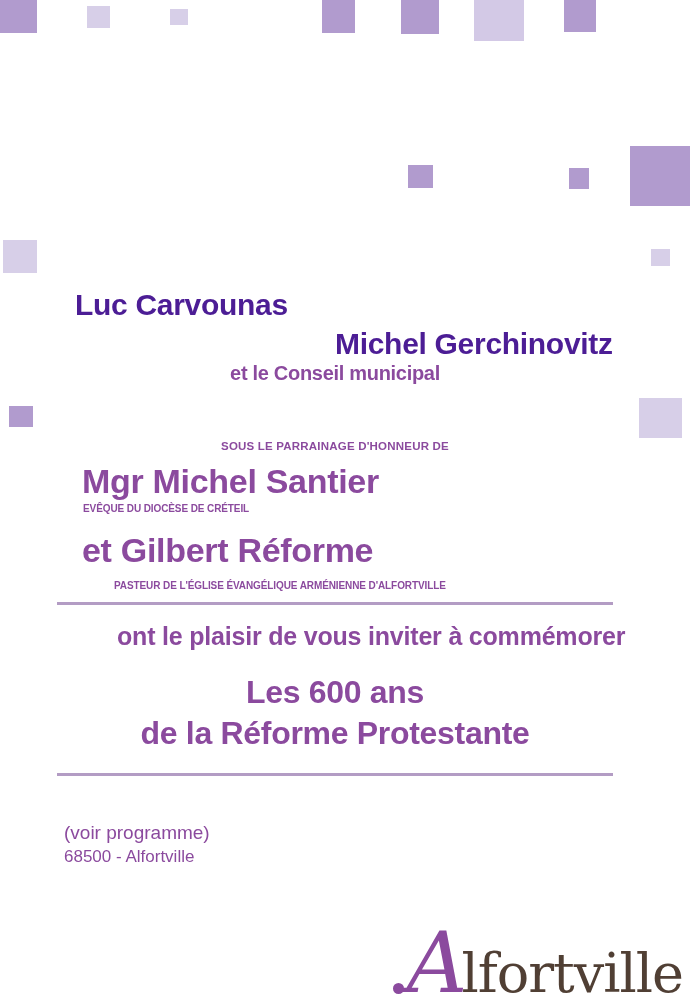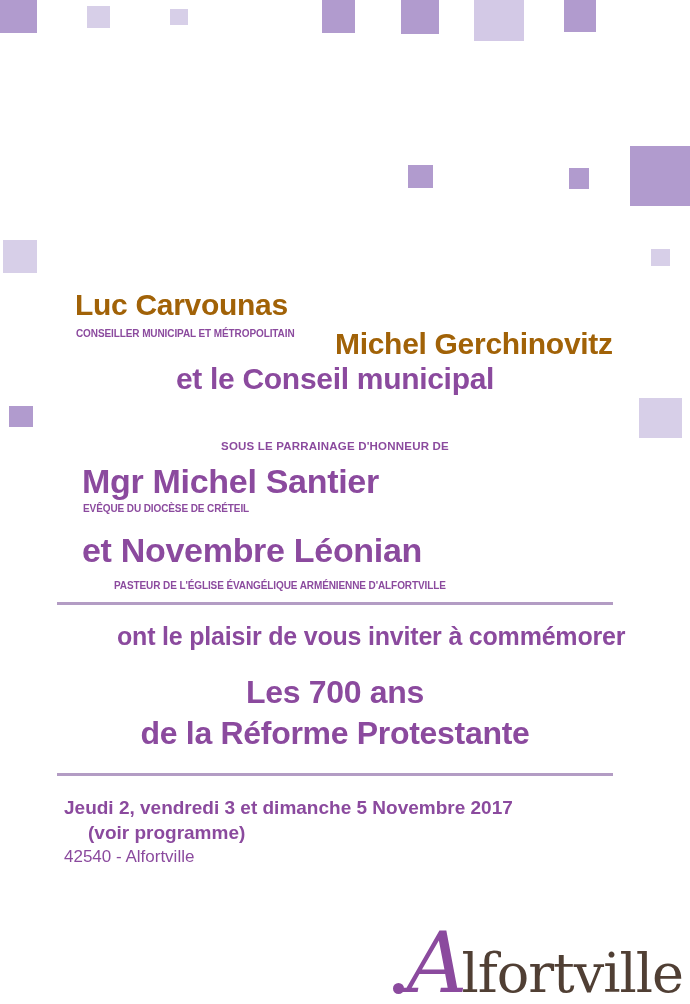--- a/index.html
+++ b/index.html
@@ -7,31 +7,31 @@
     position:relative;width:690px;height:1004px;background:#ffffff;
     font-family:"Liberation Sans",sans-serif;overflow:hidden;
   }
   
   .sq{position:absolute;}
   .sq.m{background:#b19bce;}
   .sq.l{background:#d7cfe8;}
   .sq.l2{background:#d3c9e6;}
 
   .name{
-    position:absolute;font-size:30px;font-weight:bold;color:#a16207;
+    position:absolute;font-size:30px;font-weight:bold;color:#4c1d95;
     letter-spacing:-0.3px;white-space:nowrap;
   }
   .titles{
     position:absolute;font-size:10px;font-weight:bold;color:#8b4a9e;
     line-height:15px;letter-spacing:-0.1px;white-space:nowrap;
   }
   .center-band{
     position:absolute;left:57px;width:556px;text-align:center;color:#8b4a9e;
   }
-  .council{top:362px;font-size:30px;font-weight:bold;letter-spacing:-0.3px;}
+  .council{top:362px;font-size:20px;font-weight:bold;letter-spacing:-0.3px;}
   .patronage{top:440px;font-size:11.5px;font-weight:bold;letter-spacing:0.2px;}
   .patron-name{
     position:absolute;left:82px;font-size:34px;font-weight:bold;color:#8b4a9e;
     letter-spacing:-0.3px;white-space:nowrap;
   }
   .patron-title{
     position:absolute;left:83px;font-size:10px;font-weight:bold;color:#8b4a9e;
     letter-spacing:-0.1px;white-space:nowrap;
   }
   .divider{
@@ -41,21 +41,21 @@
     position:absolute;left:73px;top:622px;font-size:25px;font-weight:bold;
     color:#8b4a9e;letter-spacing:-0.2px;white-space:nowrap;margin-left:44px;
   }
   .event-title{
     top:672px;font-size:32px;font-weight:bold;line-height:41px;letter-spacing:-0.3px;
   }
   .date-line{
     position:absolute;left:64px;color:#8b4a9e;white-space:nowrap;
   }
   .date-1{top:797px;font-size:19px;font-weight:bold;}
-  .date-2{top:822px;font-size:19px;font-weight:bold;margin-left:24px;}
+  .date-2{top:822px;font-size:19px;font-weight:normal;}
   .date-3{top:847px;font-size:17px;font-weight:normal;}
 
   
   .logo{
     position:absolute;right:7px;top:926px;height:74px;
     display:flex;align-items:baseline;padding-left:16px;
   }
   .logo-dot{
     position:absolute;left:2px;bottom:6px;width:11px;height:11px;
     border-radius:50%;background:#8b4a9e;
@@ -86,47 +86,45 @@
   <div class="sq m" style="left:630px;top:146px;width:60px;height:60px;"></div>
   <div class="sq l" style="left:651px;top:249px;width:19px;height:17px;"></div>
   <div class="sq l" style="left:3px;top:240px;width:34px;height:33px;"></div>
   <div class="sq m" style="left:9px;top:406px;width:24px;height:21px;"></div>
   <div class="sq l" style="left:639px;top:398px;width:43px;height:40px;"></div>
 
   <div class="name" style="left:75px;top:288px;">Luc Carvounas</div>
   <div class="name" style="left:335px;top:288px;margin-top:39px;">Michel Gerchinovitz</div>
 
   <div class="titles" style="left:76px;top:326px;">
-    <div>CONSEILLER MUNICIPAL ET MÉTROPOLITAIN</div>
   </div>
 
   <div class="center-band council">et le Conseil municipal</div>
 
   <div class="center-band patronage">SOUS LE PARRAINAGE D'HONNEUR DE</div>
 
   <div class="patron-name" style="top:462px;">Mgr Michel Santier</div>
   <div class="patron-title" style="top:503px;">EVÊQUE DU DIOCÈSE DE CRÉTEIL</div>
 
-  <div class="patron-name" style="top:531px;">et Novembre Léonian</div>
+  <div class="patron-name" style="top:531px;">et Gilbert Réforme</div>
   <div class="patron-title" style="top:580px;margin-left:31px;">PASTEUR DE L'ÉGLISE ÉVANGÉLIQUE ARMÉNIENNE D'ALFORTVILLE</div>
 
   <div class="divider" style="top:602px;"></div>
 
   <div class="invite">ont le plaisir de vous inviter à commémorer</div>
 
   <div class="center-band event-title">
-    <div>Les 700 ans</div>
+    <div>Les 600 ans</div>
     <div>de la Réforme Protestante</div>
   </div>
 
   <div class="divider" style="top:773px;"></div>
 
-  <div class="date-line date-1">Jeudi 2, vendredi 3 et dimanche 5 Novembre 2017</div>
   <div class="date-line date-2">(voir programme)</div>
-  <div class="date-line date-3">42540 - Alfortville</div>
+  <div class="date-line date-3">68500 - Alfortville</div>
 
   <div class="logo">
     <span class="logo-dot"></span>
     <span class="logo-a">A</span>
     <span class="logo-rest">lfortville</span>
   </div>
 
 </div>
 
 </body></html>

